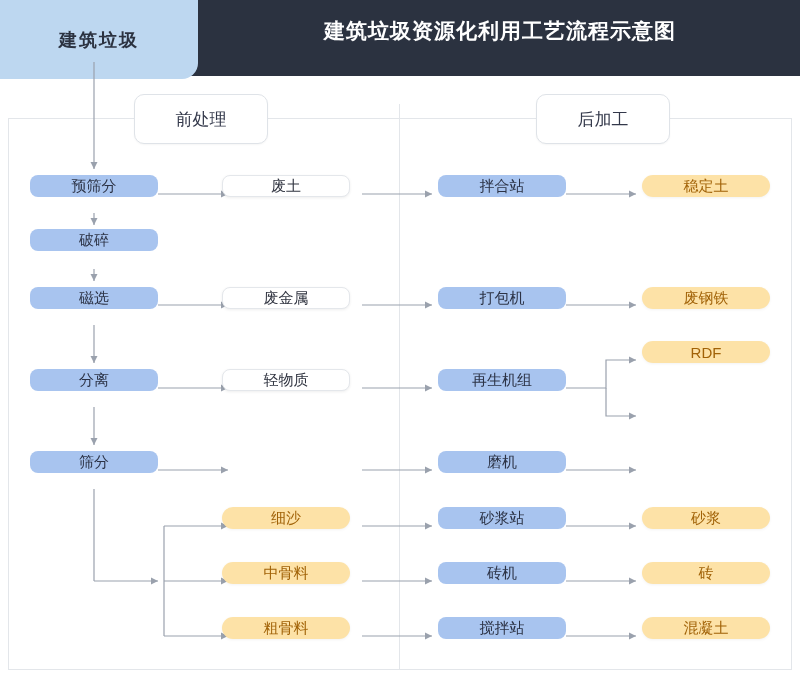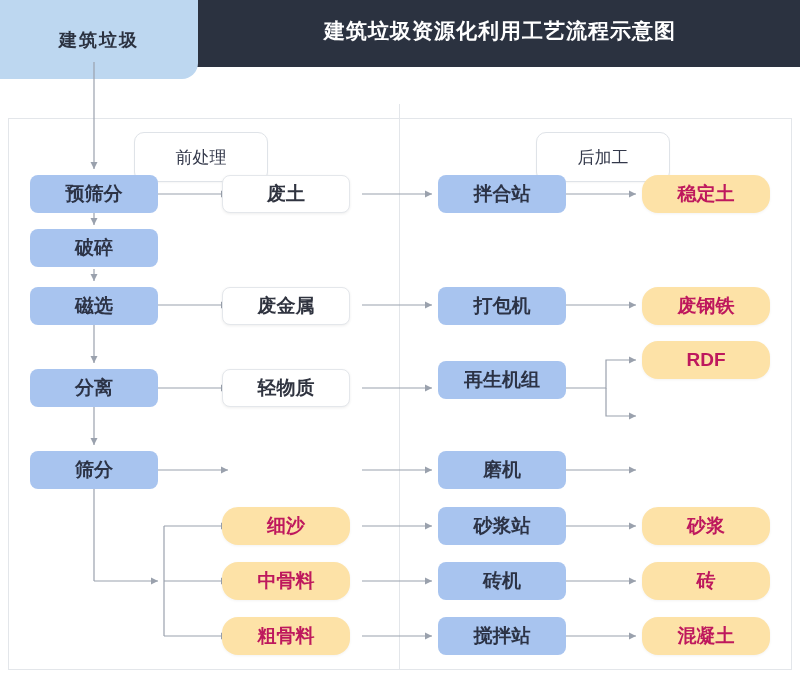--- a/index.html
+++ b/index.html
@@ -7,21 +7,21 @@
     width:800px;height:676px;
     background:#ffffff;
     font-family:"Liberation Sans","DejaVu Sans",sans-serif;
     overflow:hidden;
     position:relative;
   }
   #stage{position:relative;width:800px;height:676px;}
 
   
   .header-bar{
-    position:absolute;left:0;top:0;width:800px;height:67px;
+    position:absolute;left:0;top:0;width:800px;height:76px;
     background:#2b3240;
   }
   .header-title{
     position:absolute;left:200px;top:0;width:600px;height:62px;
     display:flex;align-items:center;justify-content:center;
     color:#ffffff;font-size:21px;font-weight:bold;letter-spacing:1px;
   }
   .header-tab{
     position:absolute;left:0;top:0;width:198px;height:79px;
     background:#bdd7f0;
@@ -42,37 +42,35 @@
     background:#e3e6ea;
   }
 
   
   .sec-head{
     position:absolute;height:48px;
     background:#ffffff;border:1px solid #dfe3e8;border-radius:10px;
     display:flex;align-items:center;justify-content:center;
     color:#33384a;font-size:17px;
     box-shadow:0 1px 2px rgba(0,0,0,0.04);
-    margin-top:38px;
   }
   #sec-pre{left:134px;top:94px;width:132px;}
   #sec-post{left:536px;top:94px;width:132px;}
 
   
   .node{
-    position:absolute;height:38px;width:128px;
+    position:absolute;height:22px;width:128px;
     border-radius:8px;
     display:flex;align-items:center;justify-content:center;
-    font-size:19px;color:#303440;
+    font-size:15px;color:#303440;
     box-sizing:border-box;
-    font-weight:bold;
   }
   .blue{background:#a8c4ef;color:#2c3346;}
   .white{background:#ffffff;border:1px solid #e4e7eb;box-shadow:0 1px 3px rgba(0,0,0,0.07);}
-  .yellow{background:#fde2a7;color:#be185d;box-shadow:0 1px 3px rgba(0,0,0,0.05);border-radius:16px;}
+  .yellow{background:#fde2a7;color:#a16207;box-shadow:0 1px 3px rgba(0,0,0,0.05);border-radius:16px;}
 
   
   .col1{left:30px;width:128px;}
   .col2{left:222px;width:128px;}
   .col3{left:438px;width:128px;text-align:center;}
   .col4{left:642px;width:128px;}
 
   
   svg.links{position:absolute;left:0;top:0;width:800px;height:676px;pointer-events:none;}
 </style>
@@ -151,21 +149,21 @@
 
   <div class="node white  col2" style="top:175px">废土</div>
   <div class="node white  col2" style="top:287px">废金属</div>
   <div class="node white  col2" style="top:369px">轻物质</div>
   <div class="node yellow col2" style="top:507px">细沙</div>
   <div class="node yellow col2" style="top:562px">中骨料</div>
   <div class="node yellow col2" style="top:617px">粗骨料</div>
 
   <div class="node blue col3" style="top:175px">拌合站</div>
   <div class="node blue col3" style="top:287px">打包机</div>
-  <div class="node blue col3" style="top:361px">再生机组</div>
+  <div class="node blue col3" style="top:369px">再生机组</div>
   <div class="node blue col3" style="top:451px">磨机</div>
   <div class="node blue col3" style="top:507px">砂浆站</div>
   <div class="node blue col3" style="top:562px">砖机</div>
   <div class="node blue col3" style="top:617px">搅拌站</div>
 
   <div class="node yellow col4" style="top:175px">稳定土</div>
   <div class="node yellow col4" style="top:287px">废钢铁</div>
   <div class="node yellow col4" style="top:341px">RDF</div>
   <div class="node yellow col4" style="top:507px">砂浆</div>
   <div class="node yellow col4" style="top:562px">砖</div>

